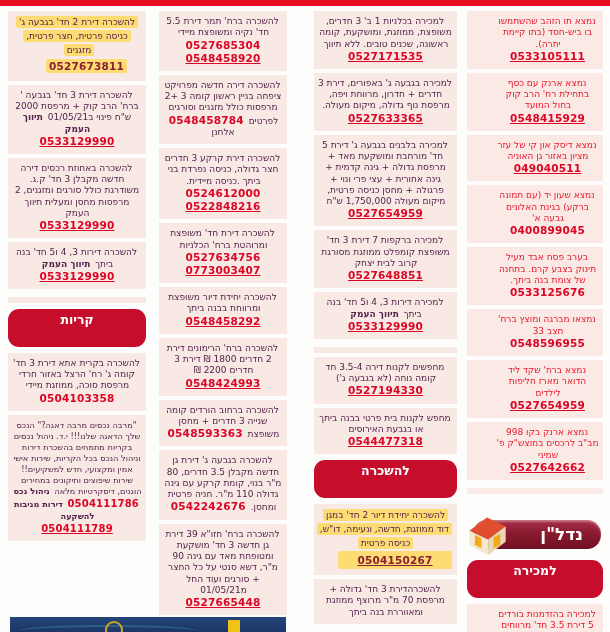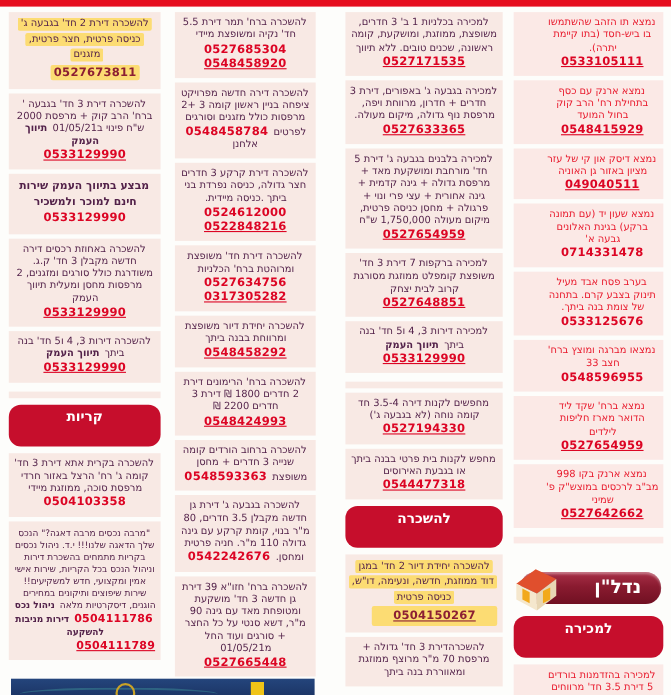--- a/index.html
+++ b/index.html
@@ -7,21 +7,21 @@
   .stage{position:relative;width:610px;height:632px;overflow:hidden;background:#fdfdfb;}
   .topbar{position:absolute;left:0;top:0;width:610px;height:6px;background:#e60d1e;}
   .col{position:absolute;top:11px;display:flex;flex-direction:column;gap:4px;direction:rtl;}
   .ad{background:#f8e9e4;color:#53224a;font-size:9px;line-height:1.25;text-align:center;padding:5px 4px 6px;}
   .ad span{margin:0 1px;}
   .pt-b{font-weight:700;}
   .pt-p,.pt-P{color:#dc0524;font-weight:700;font-size:10.5px;letter-spacing:.2px;}
   .pt-P{display:block;margin-top:1px;text-decoration:underline;}
   .ad.bold{font-weight:700;font-size:9.8px;line-height:1.45;}
   .ad.small{font-size:8.2px;line-height:1.35;}
-  .ad.small .pt-p,.ad.small .pt-P{font-size:10px;text-align:right;}
+  .ad.small .pt-p,.ad.small .pt-P{font-size:10px;}
   .ad.hl{background:#f8e9e4;line-height:1.55;}
   .ad.hl .pt-n{background:#fcdc73;padding:1px 3px;border-radius:2px;-webkit-box-decoration-break:clone;box-decoration-break:clone;}
   .ad.hl .pt-p,.ad.hl .pt-P{background:#fcdc73;color:#8c1f33;padding:1px 3px;border-radius:2px;margin-left:20px;}
   .lost .ad{color:#e8192c;background:#fbe9e6;padding-left:29px;}
   .lost .pt-p,.lost .pt-P{color:#dc0524;}
   .pill{background:#c60e2c;color:#fff;font-weight:700;font-size:12.5px;text-align:center;border-radius:11px;padding:3px 0 20px;margin:2px 0;}
   .strip{background:#f8e9e4;height:6px;margin-top:4px;}
   .lost .strip{background:#fbe9e6;}
   .spacer{flex:none;}
   .nadlan{position:relative;height:40px;flex:none;}
@@ -34,33 +34,32 @@
   .bb-wave{position:absolute;left:8px;top:8px;width:180px;height:10px;border-top:2px solid rgba(60,140,150,.5);border-radius:50%;}
 </style>
 </head>
 <body>
 
 <div class="stage">
   <div class="topbar"></div>
   <div class="col" style="left:8px;width:138px;">
       <div class="ad hl"><span class="pt-n">להשכרה דירת 2 חד' בגבעה ג' כניסה פרטית, חצר פרטית, מזגנים</span> <span class="pt-p">0527673811</span> </div>
       <div class="ad"><span class="pt-n">להשכרה דירת 3 חד' בגבעה ' ברח' הרב קוק + מרפסת 2000 ש"ח פינוי ב01/05/21</span> <span class="pt-b">תיווך העמק</span> <span class="pt-P">0533129990</span> </div>
-      <div class="ad bold"><span class="pt-b">מבצע בתיווך העמק שירות חינם למוכר ולמשכיר</span> <span class="pt-p">0533129990</span> </div>
       <div class="ad"><span class="pt-n">להשכרה באחוזת רכסים דירה חדשה מקבלן 3 חד' ק.ג. משודרגת כולל סורגים ומזגנים, 2 מרפסות מחסן ומעלית תיווך העמק</span> <span class="pt-P">0533129990</span> </div>
       <div class="ad"><span class="pt-n">להשכרה דירות 3, 4 ו5 חד' בנה ביתך</span> <span class="pt-b">תיווך העמק</span> <span class="pt-P">0533129990</span> </div>
       <div class="strip"></div>
       <div class="pill">קריות</div>
       <div class="ad"><span class="pt-n">להשכרה בקרית אתא דירת 3 חד' קומה ג' רח' הרצל באזור חרדי מרפסת סוכה, ממוזגת מיידי</span> <span class="pt-p">0504103358</span> </div>
       <div class="ad small"><span class="pt-n">"מרבה נכסים מרבה דאגה?" הנכס שלך הדאגה שלנו!!! י.ד. ניהול נכסים בקריות מתמחים בהשכרת דירות וניהול הנכס בכל הקריות, שירות אישי אמין ומקצועי, חדש למשקיעים!! שירות שיפוצים ותיקונים במחירים הוגנים, דיסקרטיות מלאה</span> <span class="pt-b">ניהול נכס</span> <span class="pt-p">0504111786</span> <span class="pt-b">דירות מניבות להשקעה</span> <span class="pt-P">0504111789</span> </div>
     </div>
   <div class="col" style="left:159px;width:128px;">
       <div class="ad"><span class="pt-n">להשכרה ברח' תמר דירת 5.5 חד' נקיה ומשופצת מיידי</span> <span class="pt-p">0527685304</span> <span class="pt-P">0548458920</span> </div>
       <div class="ad"><span class="pt-n">להשכרה דירה חדשה מפרויקט ציפחה בניין ראשון קומה 3 +2 מרפסות כולל מזגנים וסורגים לפרטים</span> <span class="pt-p">0548458784</span> <span class="pt-n">אלחנן</span> </div>
       <div class="ad"><span class="pt-n">להשכרה דירת קרקע 3 חדרים חצר גדולה, כניסה נפרדת בני ביתך .כניסה מיידית.</span> <span class="pt-p">0524612000</span> <span class="pt-P">0522848216</span> </div>
-      <div class="ad"><span class="pt-n">להשכרה דירת חד' משופצת ומרוהטת ברח' הכלניות</span> <span class="pt-p">0527634756</span> <span class="pt-P">0317305282</span> </div>
+      <div class="ad"><span class="pt-n">להשכרה דירת חד' משופצת ומרוהטת ברח' הכלניות</span> <span class="pt-p">0527634756</span> <span class="pt-P">0773003407</span> </div>
       <div class="ad"><span class="pt-n">להשכרה יחידת דיור משופצת ומרווחת בבנה ביתך</span> <span class="pt-P">0548458292</span> </div>
       <div class="ad"><span class="pt-n">להשכרה ברח' הרימונים דירת 2 חדרים 1800 ₪ דירת 3 חדרים 2200 ₪</span> <span class="pt-P">0548424993</span> </div>
       <div class="ad"><span class="pt-n">להשכרה ברחוב הורדים קומה שנייה 3 חדרים + מחסן משופצת</span> <span class="pt-p">0548593363</span> </div>
       <div class="ad"><span class="pt-n">להשכרה בגבעה ג' דירת גן חדשה מקבלן 3.5 חדרים, 80 מ"ר בנוי, קומת קרקע עם גינה גדולה 110 מ"ר. חניה פרטית ומחסן.</span> <span class="pt-p">0542242676</span> </div>
       <div class="ad"><span class="pt-n">להשכרה ברח' חזו"א 39 דירת גן חדשה 3 חד' מושקעת ומטופחת מאד עם גינה 90 מ"ר, דשא סנטי על כל החצר + סורגים ועוד החל מ01/05/21</span> <span class="pt-P">0527665448</span> </div>
     </div>
   <div class="col" style="left:314px;width:143px;">
       <div class="ad"><span class="pt-n">למכירה בכלניות 1 ב' 3 חדרים, משופצת, ממוזגת, ומושקעת, קומה ראשונה, שכנים טובים. ללא תיווך</span> <span class="pt-P">0527171535</span> </div>
       <div class="ad"><span class="pt-n">למכירה בגבעה ג' באפורים, דירת 3 חדרים + חדרון, מרווחת ויפה, מרפסת נוף גדולה, מיקום מעולה.</span> <span class="pt-P">0527633365</span> </div>
       <div class="ad"><span class="pt-n">למכירה בלבנים בגבעה ג' דירת 5 חד' מורחבת ומושקעת מאד + מרפסת גדולה + גינה קדמית + גינה אחורית + עצי פרי ונוי + פרגולה + מחסן כניסה פרטית, מיקום מעולה 1,750,000 ש"ח</span> <span class="pt-P">0527654959</span> </div>
@@ -70,21 +69,21 @@
       <div class="ad"><span class="pt-n">מחפשים לקנות דירה 3.5-4 חד קומה נוחה (לא בגבעה ג')</span> <span class="pt-P">0527194330</span> </div>
       <div class="ad"><span class="pt-n">מחפש לקנות בית פרטי בבנה ביתך או בגבעת האירוסים</span> <span class="pt-P">0544477318</span> </div>
       <div class="pill">להשכרה</div>
       <div class="ad hl"><span class="pt-n">להשכרה יחידת דיור 2 חד' במגן דוד ממוזגת, חדשה, ונעימה, דו"ש, כניסה פרטית</span> <span class="pt-P">0504150267</span> </div>
       <div class="ad"><span class="pt-n">להשכרהדירת 3 חד' גדולה + מרפסת 70 מ"ר מרוצף ממוזגת ומאווררת בנה ביתך</span> </div>
     </div>
   <div class="col lost" style="left:467px;width:136px;">
       <div class="ad"><span class="pt-n">נמצא תו הזהב שהשתמשו בו ביש-חסד (בתו קיימת יתרה).</span> <span class="pt-P">0533105111</span> </div>
       <div class="ad"><span class="pt-n">נמצא ארנק עם כסף בתחילת רח' הרב קוק בחול המועד</span> <span class="pt-P">0548415929</span> </div>
       <div class="ad"><span class="pt-n">נמצא דיסק און קי של עזר מציון באזור גן האוניה</span> <span class="pt-P">049040511</span> </div>
-      <div class="ad"><span class="pt-n">נמצא שעון יד (עם תמונה ברקע) בגינת האלונים גבעה א'</span> <span class="pt-p">0714331478</span> </div>
+      <div class="ad"><span class="pt-n">נמצא שעון יד (עם תמונה ברקע) בגינת האלונים גבעה א'</span> <span class="pt-p">0400899045</span> </div>
       <div class="ad"><span class="pt-n">בערב פסח אבד מעיל תינוק בצבע קרם. בתחנה של צומת בנה ביתך.</span> <span class="pt-p">0533125676</span> </div>
       <div class="ad"><span class="pt-n">נמצאו מברגה ומוצץ ברח' חצב 33</span> <span class="pt-p">0548596955</span> </div>
       <div class="ad"><span class="pt-n">נמצא ברח' שקד ליד הדואר מארז חליפות לילדים</span> <span class="pt-P">0527654959</span> </div>
       <div class="ad"><span class="pt-n">נמצא ארנק בקו 998 מב"ב לרכסים במוצש"ק פ' שמיני</span> <span class="pt-P">0527642662</span> </div>
       <div class="strip"></div>
       <div class="spacer" style="height: 12px;"></div>
       <div class="nadlan">
         <div class="nadlan-bar"></div>
         <span class="nadlan-label">נדל"ן</span>
         <svg class="house" viewBox="0 0 40 40">

